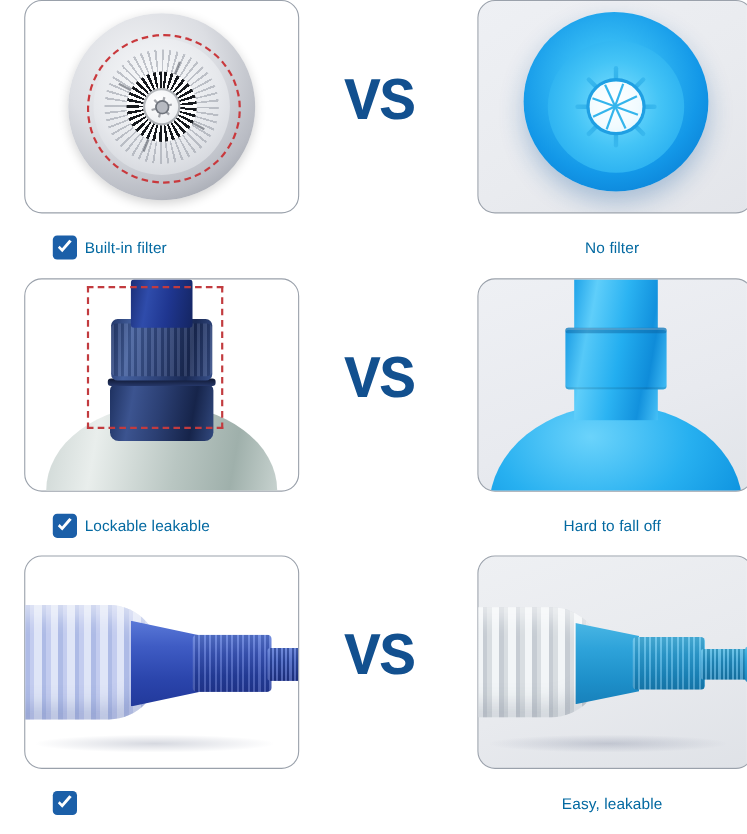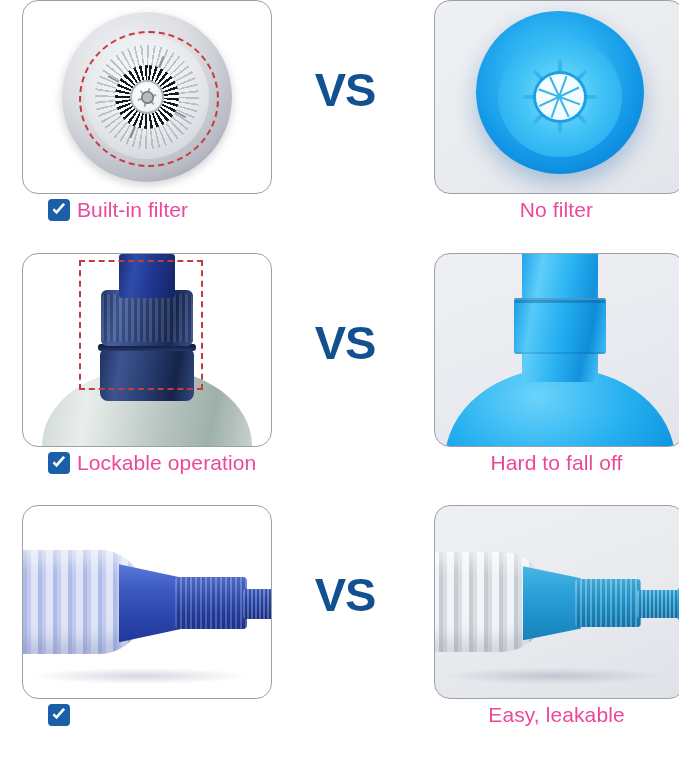--- a/index.html
+++ b/index.html
@@ -32,26 +32,27 @@
     border:1.4px solid #9aa1ab;
     border-radius:16px;
     overflow:hidden;
     background:#ffffff;
   }
   .col.left .panel{width:248px;}
   .col.right .panel{width:249px;}
   .panel.dim{background:linear-gradient(135deg,#eceef1 0%,#e7e9ed 45%,#e2e4e9 100%);}
 
   .caption{
+    margin-top:15px;
     height:32px;
     display:flex;
     align-items:center;
     gap:7px;
-    font-size:21px;
-    color:#ec4899;
+    font-size:14px;
+    color:#0369a1;
     letter-spacing:.1px;
     white-space:nowrap;
   }
   .col.right .caption{justify-content:center;padding-right:6px;}
   .col.left .caption{padding-left:26px;}
 
   .check-box{
     flex:0 0 auto;
     width:22px;height:22px;
     background:#1b5fa8;
@@ -59,25 +60,25 @@
     position:relative;
     display:inline-block;
   }
   .check-box svg{position:absolute;left:2px;top:2px;}
 
   
   .vs{
     position:absolute;
     top:62px;left:50%;
     transform:translateX(-50%);
-    font-size:47px;
+    font-size:55px;
     font-weight:bold;
     color:#12508f;
     letter-spacing:-1px;
-    font-family:Liberation Sans, sans-serif;
+    font-family:Liberation Mono, monospace;
   }
 
   
   .art{position:absolute;inset:0;}
   .dash-circle{
     position:absolute;
     border:2px dashed #c9383c;
     border-radius:50%;
   }
   .dash-rect{
@@ -398,21 +399,21 @@
           <div class="r2-tube"></div>
           <div class="dash-rect" style="left:56px;top:6px;width:120px;height:126px;"></div>
         </div>
       </div>
       <div class="caption">
         <span class="check-box">
           <svg width="18" height="18" viewBox="0 0 18 18" aria-hidden="true">
             <path d="M2.6 9.3 L6.6 13.3 L15.2 3.6 L13.0 2.0 L6.4 9.6 L4.2 7.3 Z" fill="#ffffff"></path>
           </svg>
         </span>
-        <span>Lockable operation</span>
+        <span>Lockable leakable</span>
       </div>
     </div>
 
     <div class="col mid">
       <div class="vs">VS</div>
     </div>
 
     <div class="col right">
       <div class="panel r2r dim">
         <div class="art">

